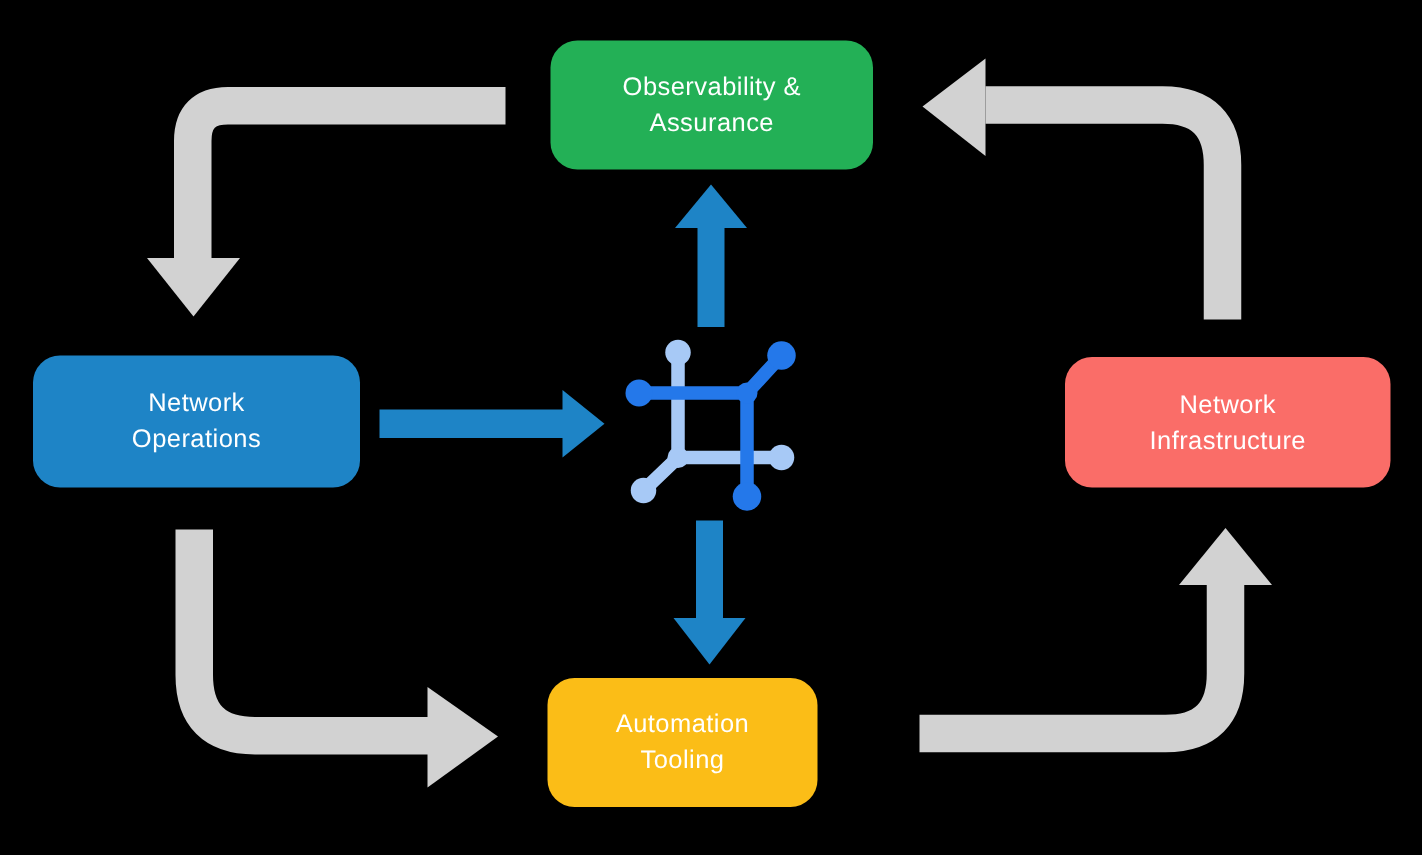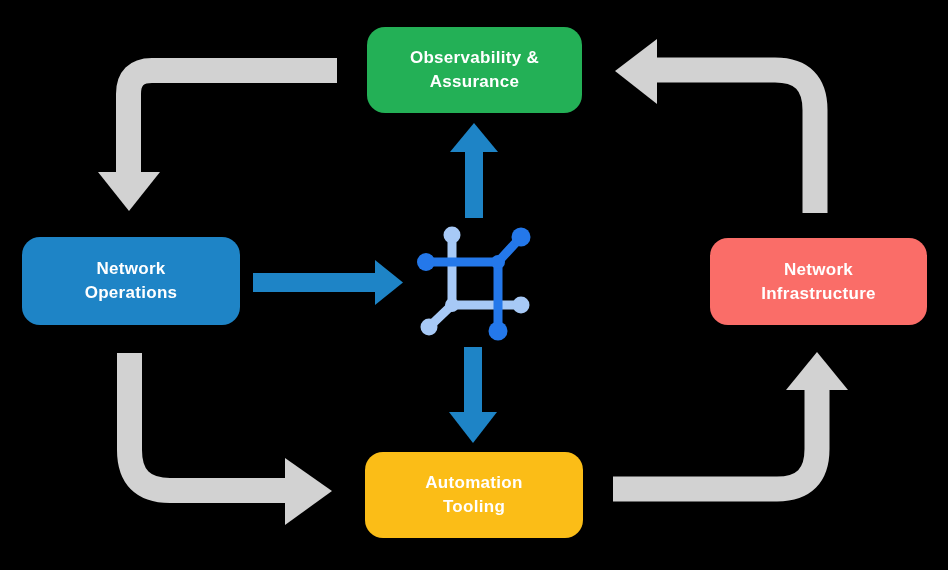--- a/index.html
+++ b/index.html
@@ -24,30 +24,30 @@
 
   
   .node{
     position:absolute;
     border-radius:18px;
     display:flex;align-items:center;justify-content:center;
     text-align:center;
   }
   .node-label{
     color:var(--text,#fff);
-    font-weight:bold;
+    font-weight:normal;
     font-size:17px;
     line-height:24px;
     letter-spacing:.3px;
     white-space:pre-line;
   }
   .node.green {left:367px;top:27px; width:215px;height:86px;background:var(--green,#23b056);}
   .node.blue  {left:22px; top:237px;width:218px;height:88px;background:var(--blue,#1e84c6);}
   .node.red   {left:710px;top:238px;width:217px;height:87px;background:var(--red,#fa6d68);}
-  .node.yellow{left:365px;top:452px;width:218px;height:86px;background:var(--yellow,#fbbd17);}
+  .node.yellow{left:365px;top:452px;width:180px;height:86px;background:var(--yellow,#fbbd17);}
 </style>
 </head>
 <body>
 
 <div class="canvas">
 
   <svg class="layer" width="948" height="570" viewBox="0 0 948 570">
 
     <g>
       <path class="gray-shaft" d="M 337 70.5 L 152 70.5 Q 128.5 70.5 128.5 94 L 128.5 174"></path>

